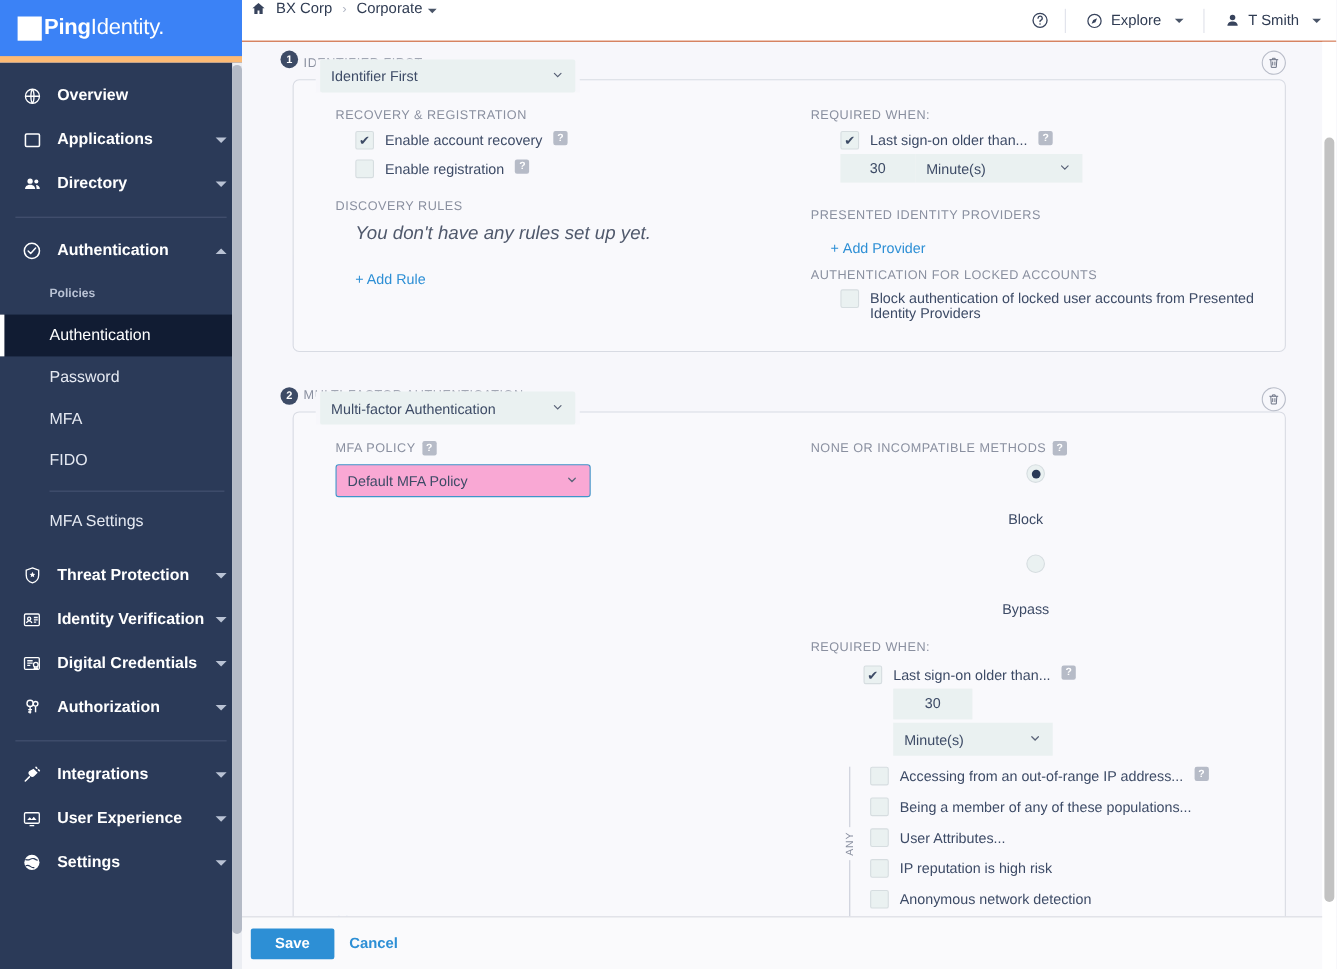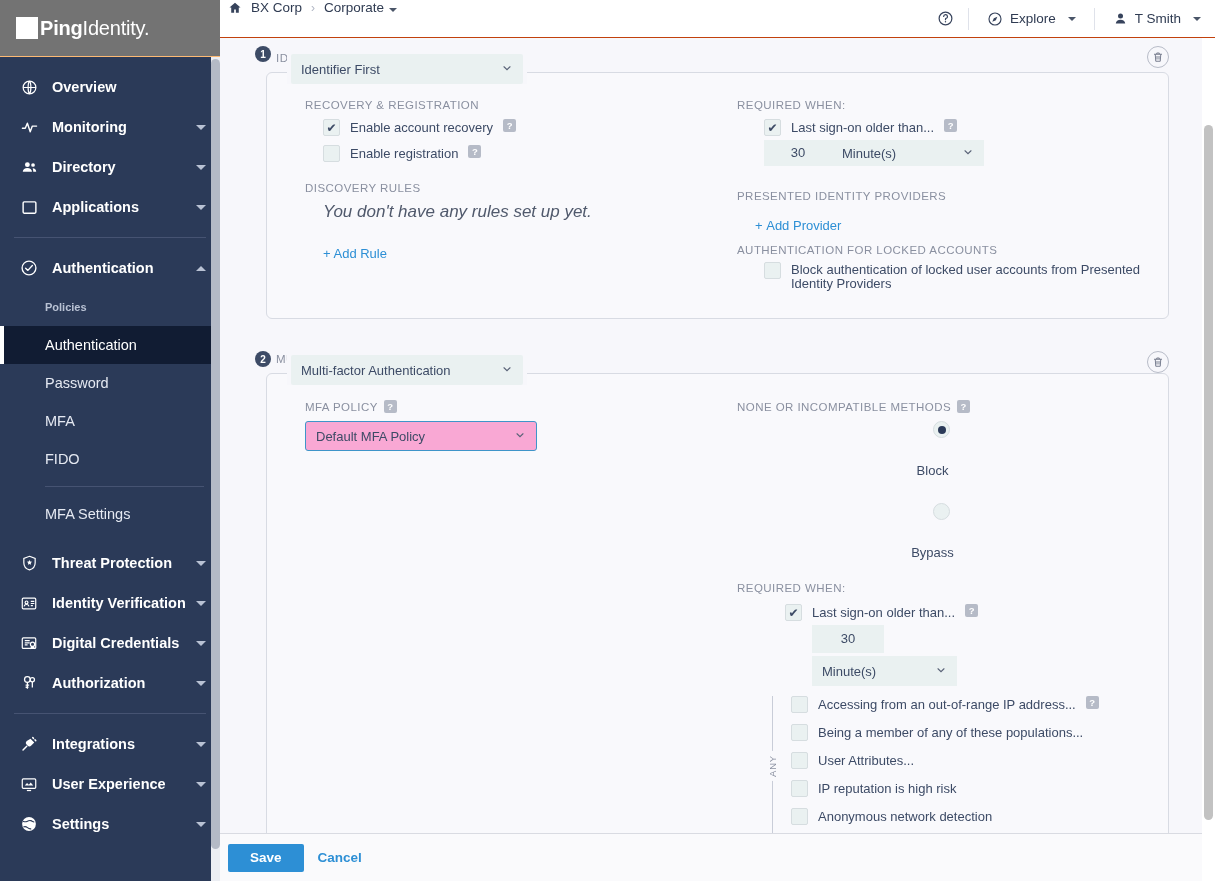--- a/index.html
+++ b/index.html
@@ -18,22 +18,22 @@
     background: #2b3a58;
     flex: 0 0 220px;
     display: flex; flex-direction: column;
     position: relative;
     overflow: hidden;
   }
   .brand {
     height: 57px; flex: 0 0 57px;
     display: flex; align-items: center;
     padding-left: 16px;
-    background: #737373;
-    border-bottom: 1px solid #fdba74;
+    background: #3b82f6;
+    border-bottom: 6px solid #fdba74;
   }
   .brand-logo { display: flex; align-items: center; }
   .brand-square {
     width: 22px; height: 22px; background: #fff; display: inline-block;
     margin-right: 2px;
   }
   .brand-text { color: #fff; font-size: 20px; letter-spacing: -0.2px; }
   .brand-text b { font-weight: 700; }
   .brand-text span { font-weight: 300; }
 
@@ -296,50 +296,41 @@
       <div class="nav-item">
         <span class="ico">
           <svg width="17" height="17" viewBox="0 0 24 24" fill="none" stroke="#fff" stroke-width="1.7">
               <circle cx="12" cy="12" r="9"></circle>
               <path d="M3 12h18M12 3c2.6 3 2.6 15 0 18M12 3c-2.6 3-2.6 15 0 18"></path>
             </svg>
         </span>
         <span class="lbl">Overview</span>
       </div>
 
-      <div class="nav-item">
-        <span class="ico">
-          <svg width="19" height="17" viewBox="0 0 24 24" fill="none" stroke="#fff" stroke-width="2" stroke-linecap="round" stroke-linejoin="round">
-              <path d="M2 13h4l3-7 4 12 3-8h6"></path>
-            </svg>
-        </span>
-        <span class="lbl">Monitoring</span>
+
+      <div class="nav-item">
+        <span class="ico">
+          <svg width="17" height="17" viewBox="0 0 24 24" fill="none" stroke="#fff" stroke-width="2">
+              <rect x="3" y="4" width="18" height="16" rx="1.5"></rect>
+            </svg>
+        </span>
+        <span class="lbl">Applications</span>
         <span class="caret"></span>
       </div>
 
       <div class="nav-item">
         <span class="ico">
           <svg width="19" height="17" viewBox="0 0 24 24" fill="#fff">
               <circle cx="9" cy="8" r="3.4"></circle>
               <circle cx="17" cy="8.5" r="2.6"></circle>
               <path d="M2.5 18c0-3.4 3-5.4 6.5-5.4s6.5 2 6.5 5.4z"></path>
               <path d="M16.5 13c3 .2 5 2 5 5h-4.2c0-1.9-.3-3.6-.8-5z"></path>
             </svg>
         </span>
         <span class="lbl">Directory</span>
-        <span class="caret"></span>
-      </div>
-
-      <div class="nav-item">
-        <span class="ico">
-          <svg width="17" height="17" viewBox="0 0 24 24" fill="none" stroke="#fff" stroke-width="2">
-              <rect x="3" y="4" width="18" height="16" rx="1.5"></rect>
-            </svg>
-        </span>
-        <span class="lbl">Applications</span>
         <span class="caret"></span>
       </div>
 
       <div class="nav-divider"></div>
 
       <div class="nav-item">
         <span class="ico">
           <svg width="18" height="18" viewBox="0 0 24 24" fill="none" stroke="#fff" stroke-width="1.8">
               <circle cx="12" cy="12" r="9.2"></circle>
               <path d="M7.5 12.2l3 3 6-6.5" stroke-linecap="round" stroke-linejoin="round"></path>

